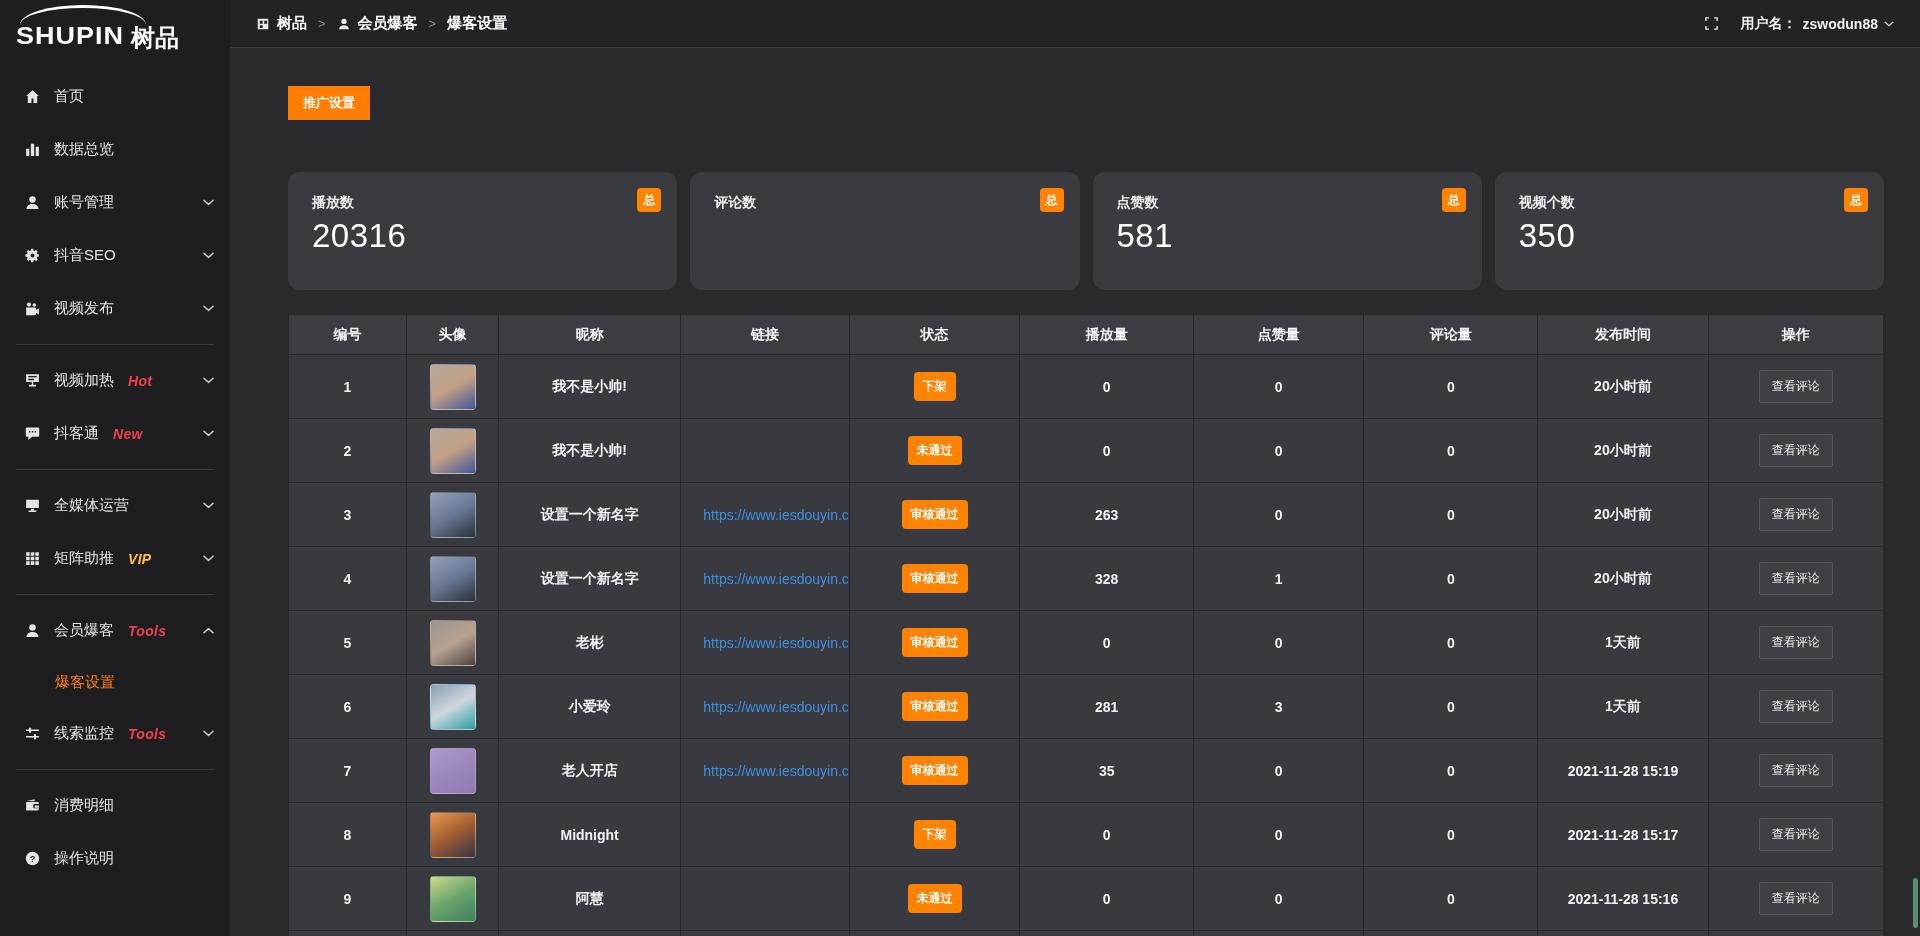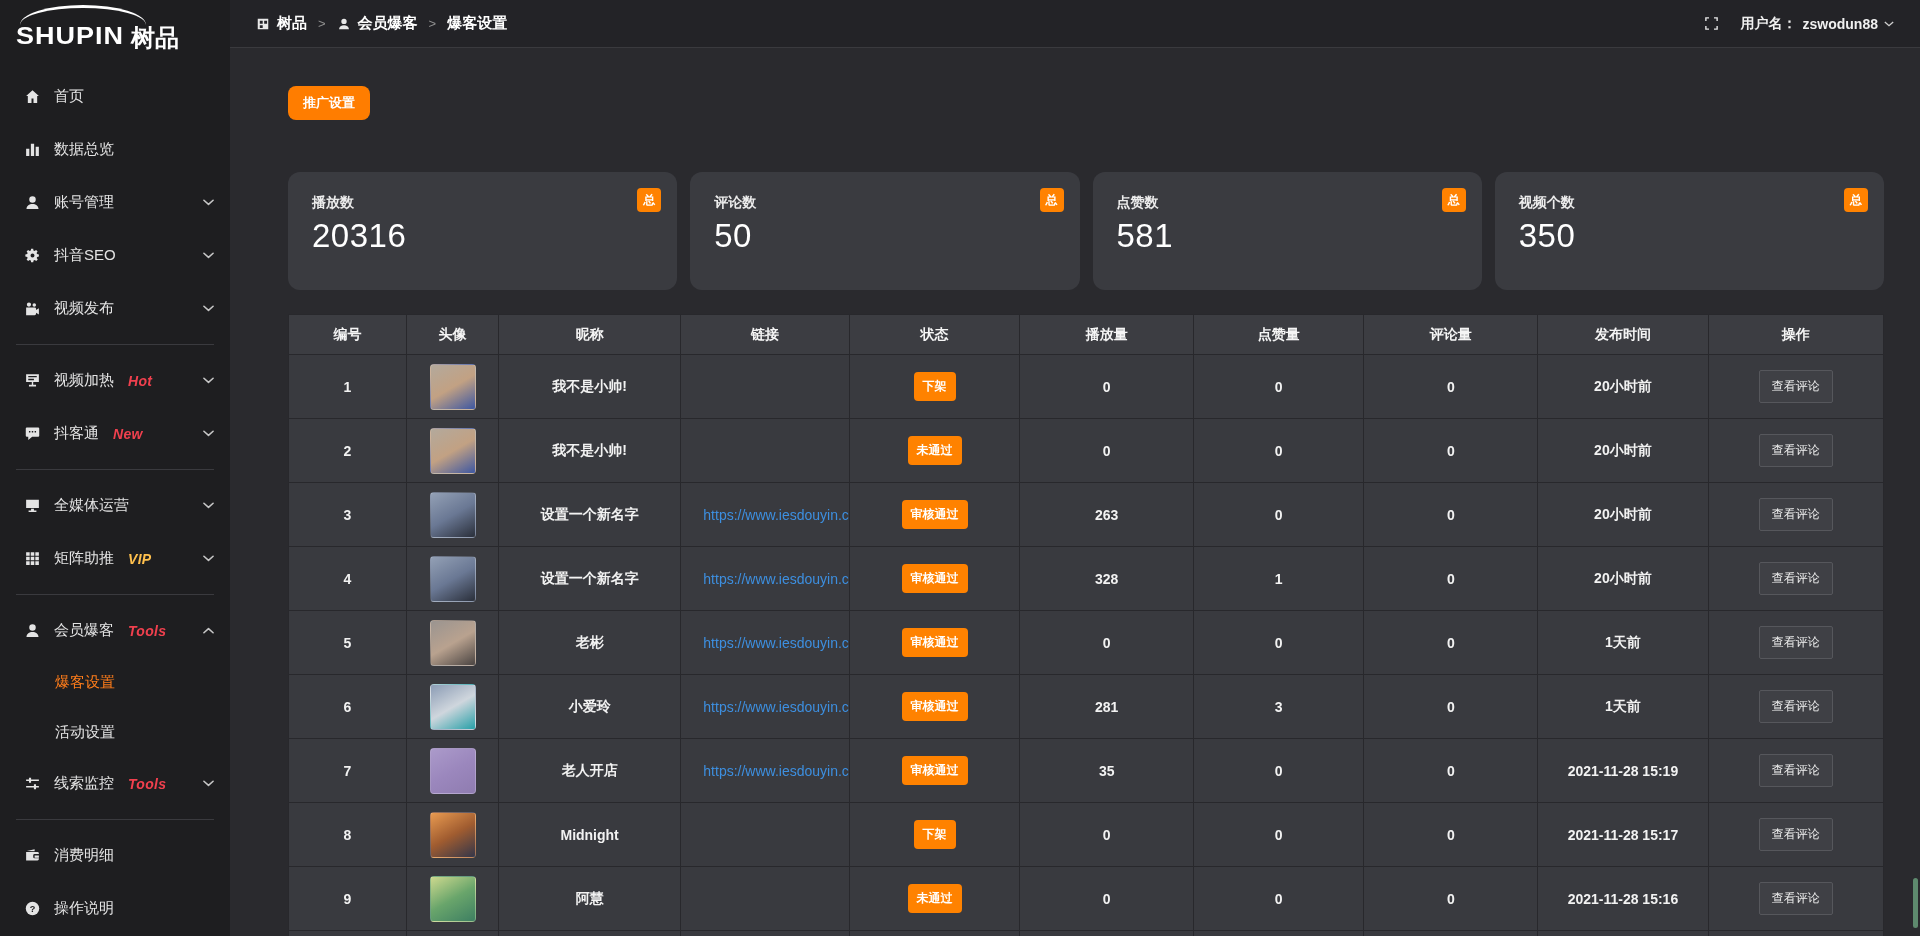--- a/index.html
+++ b/index.html
@@ -32,21 +32,21 @@
   .crumb { display:flex; align-items:center; gap:7px; }
   .crumb-ico { width:14px; height:14px; fill:#e8e8e8; }
   .crumb-sep { color:#8f8f8f; font-size:13px; margin:0 11px; font-weight:400; }
   .user-area { margin-left:auto; display:flex; align-items:center; gap:22px; color:#f0f0f0; font-size:14px; }
   .fs-ico { width:15px; height:15px; stroke:#e8e8e8; fill:none; cursor:pointer; }
   .user-name { display:flex; align-items:center; gap:6px; cursor:pointer; font-weight:700; }
   .user-chevron { width:10px; height:6px; stroke:#d0d0d0; fill:none; }
 
   
   .content { position:absolute; left:230px; top:48px; right:0; bottom:0; padding:38px 36px 0 58px; overflow:hidden; }
-  .promo-btn { background:#ff7d00; color:#fff; border:none; border-radius:8px;
+  .promo-btn { background:#ff7d00; color:#fff; border:none; border-radius:0;
     font-size:13px; font-weight:700; padding:8px 15px; cursor:pointer; }
 
   .stat-cards { display:flex; gap:13px; margin-top:52px; }
   .card { flex:1; position:relative; background:#3a3b40; border-radius:12px; height:118px; padding:22px 24px; }
   .card-label { color:#ececec; font-size:14px; font-weight:700; }
   .card-value { color:#fff; font-size:33px; font-weight:500; margin-top:5px; letter-spacing:.5px; }
   .card-badge { position:absolute; top:16px; right:16px; width:24px; height:24px; background:#ff8200;
     color:#fff; font-size:12px; font-weight:700; border-radius:4px;
     display:flex; align-items:center; justify-content:center; }
 
@@ -167,21 +167,20 @@
         <svg viewBox="0 0 24 24" class="nav-ico">
           <path d="M12 12.2a4.6 4.6 0 1 0 0-9.2 4.6 4.6 0 0 0 0 9.2zM3.5 21c.3-4.4 3.9-6.8 8.5-6.8s8.2 2.4 8.5 6.8z"></path>
         </svg>
         <span>会员爆客</span>
         <span class="nav-tag" style="color: rgb(240, 64, 78);">Tools</span>
         <svg viewBox="0 0 12 7" class="nav-chevron up">
           <path d="M1 1l5 4.5L11 1" stroke-width="1.7" stroke-linecap="round" stroke-linejoin="round"></path>
         </svg>
       </div>
       <div class="nav-sub active">爆客设置</div>
-      <div class="nav-sub">活动设置</div>
       <div class="nav-item">
         <svg viewBox="0 0 24 24" class="nav-ico">
           <path d="M3 6.5h18v2H3zm4 -2.5h3v7H7zM3 15.5h18v2H3zm11-2.5h3v7h-3z"></path>
         </svg>
         <span>线索监控</span>
         <span class="nav-tag" style="color: rgb(240, 64, 78);">Tools</span>
         <svg viewBox="0 0 12 7" class="nav-chevron">
           <path d="M1 1l5 4.5L11 1" stroke-width="1.7" stroke-linecap="round" stroke-linejoin="round"></path>
         </svg>
       </div>
@@ -244,21 +243,20 @@
   <button class="promo-btn">推广设置</button>
 
   <div class="stat-cards">
       <div class="card">
     <div class="card-label">播放数</div>
     <div class="card-value">20316</div>
     <span class="card-badge" style="background: rgb(255, 130, 0);">总</span>
   </div>
       <div class="card">
     <div class="card-label">评论数</div>
-    <div class="card-value">50</div>
     <span class="card-badge" style="background: rgb(255, 130, 0);">总</span>
   </div>
       <div class="card">
     <div class="card-label">点赞数</div>
     <div class="card-value">581</div>
     <span class="card-badge" style="background: rgb(255, 130, 0);">总</span>
   </div>
       <div class="card">
     <div class="card-label">视频个数</div>
     <div class="card-value">350</div>

